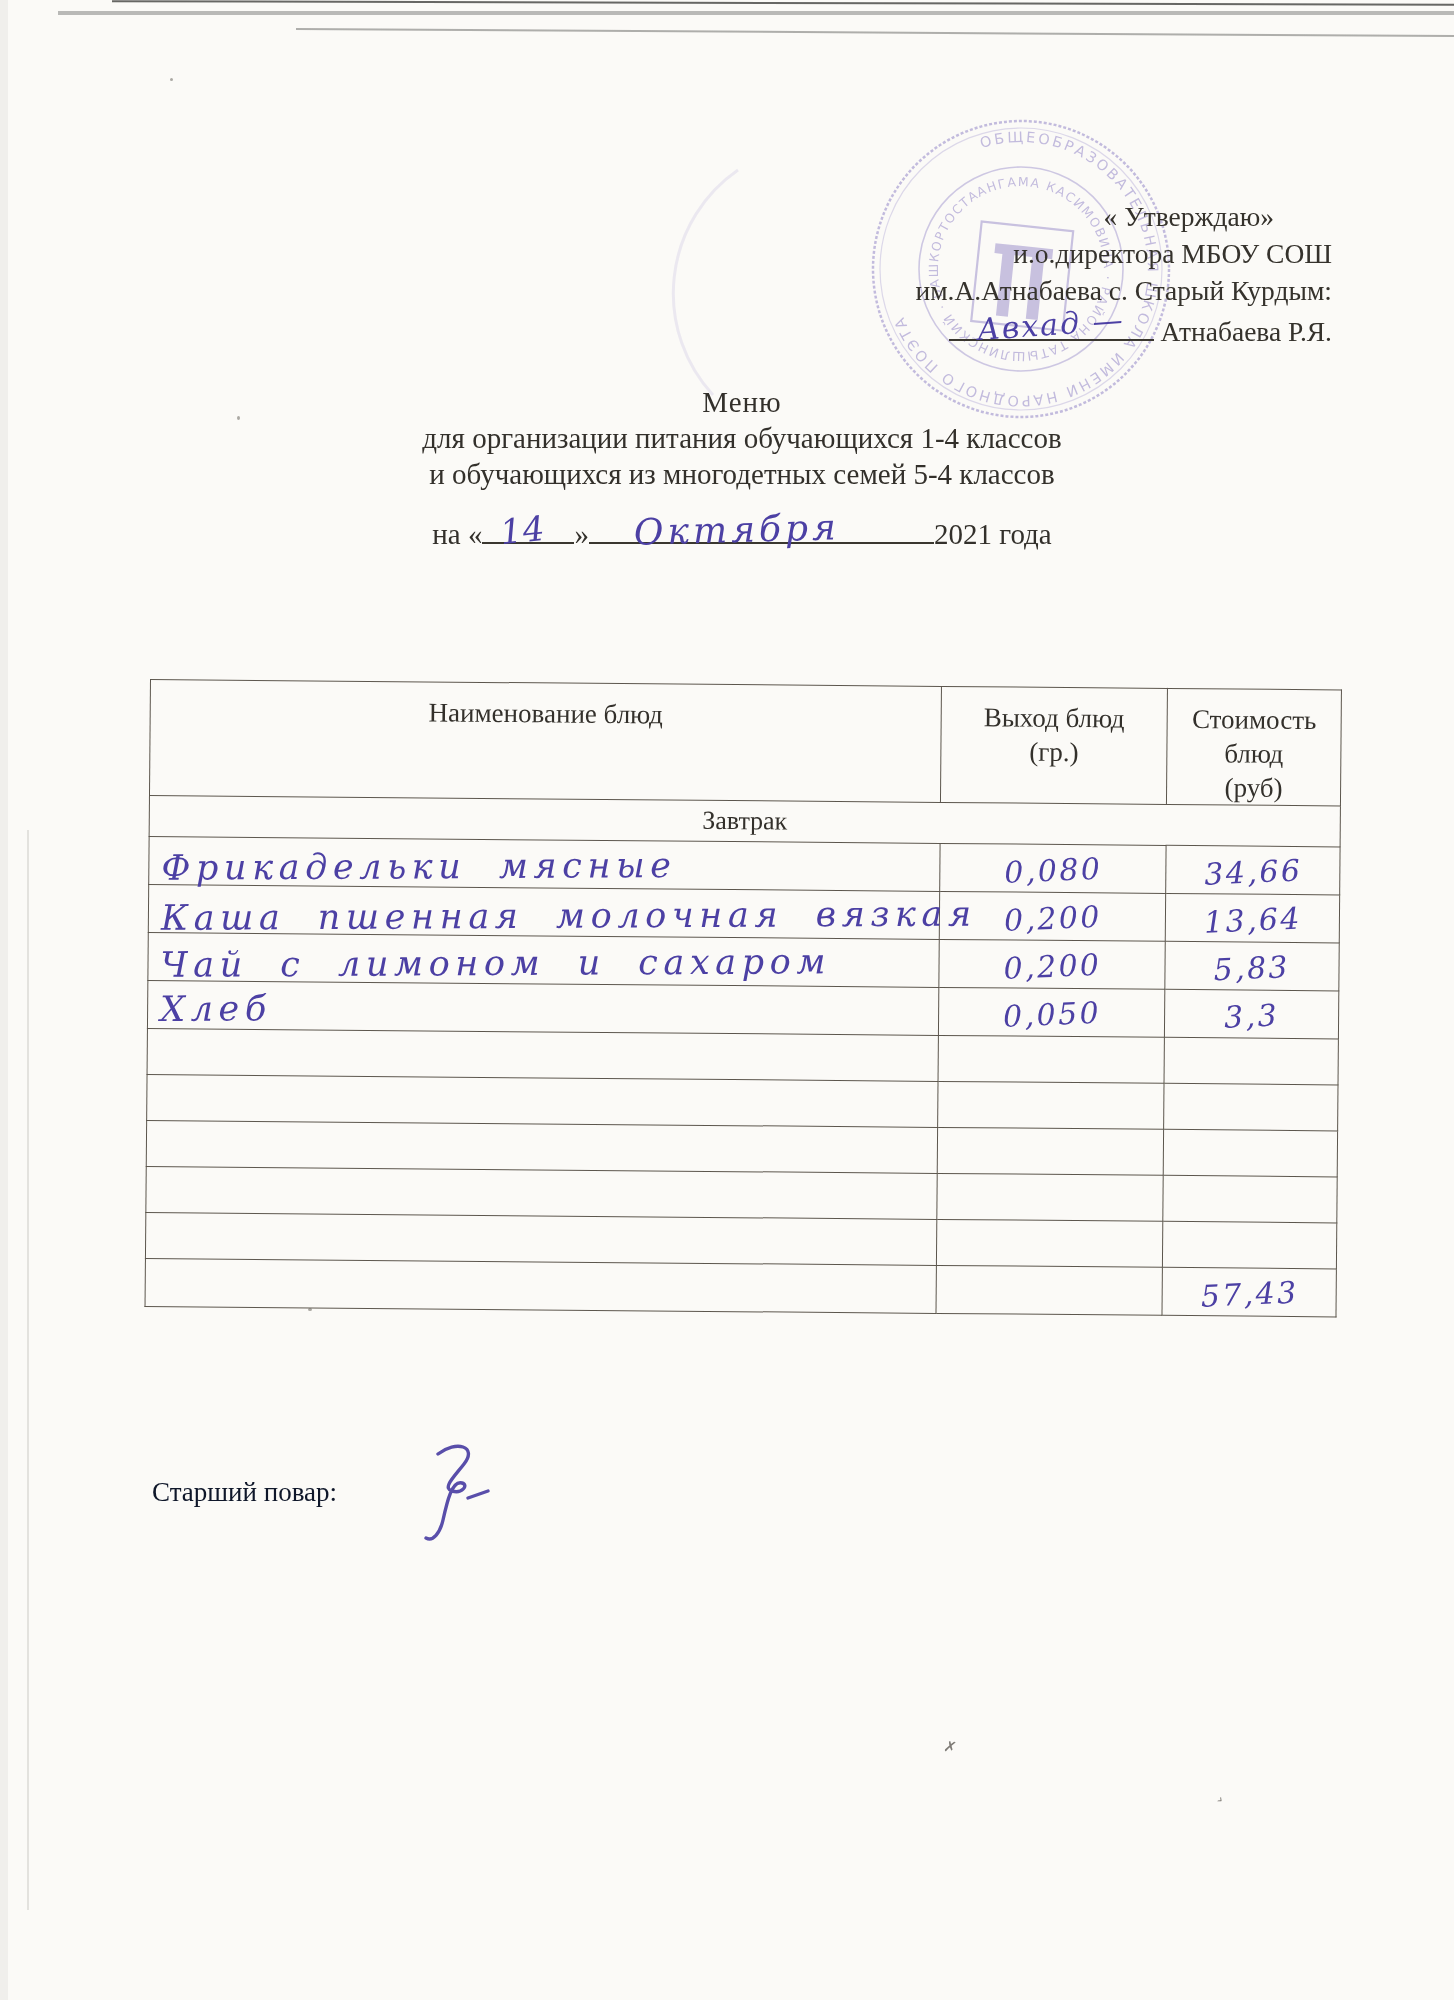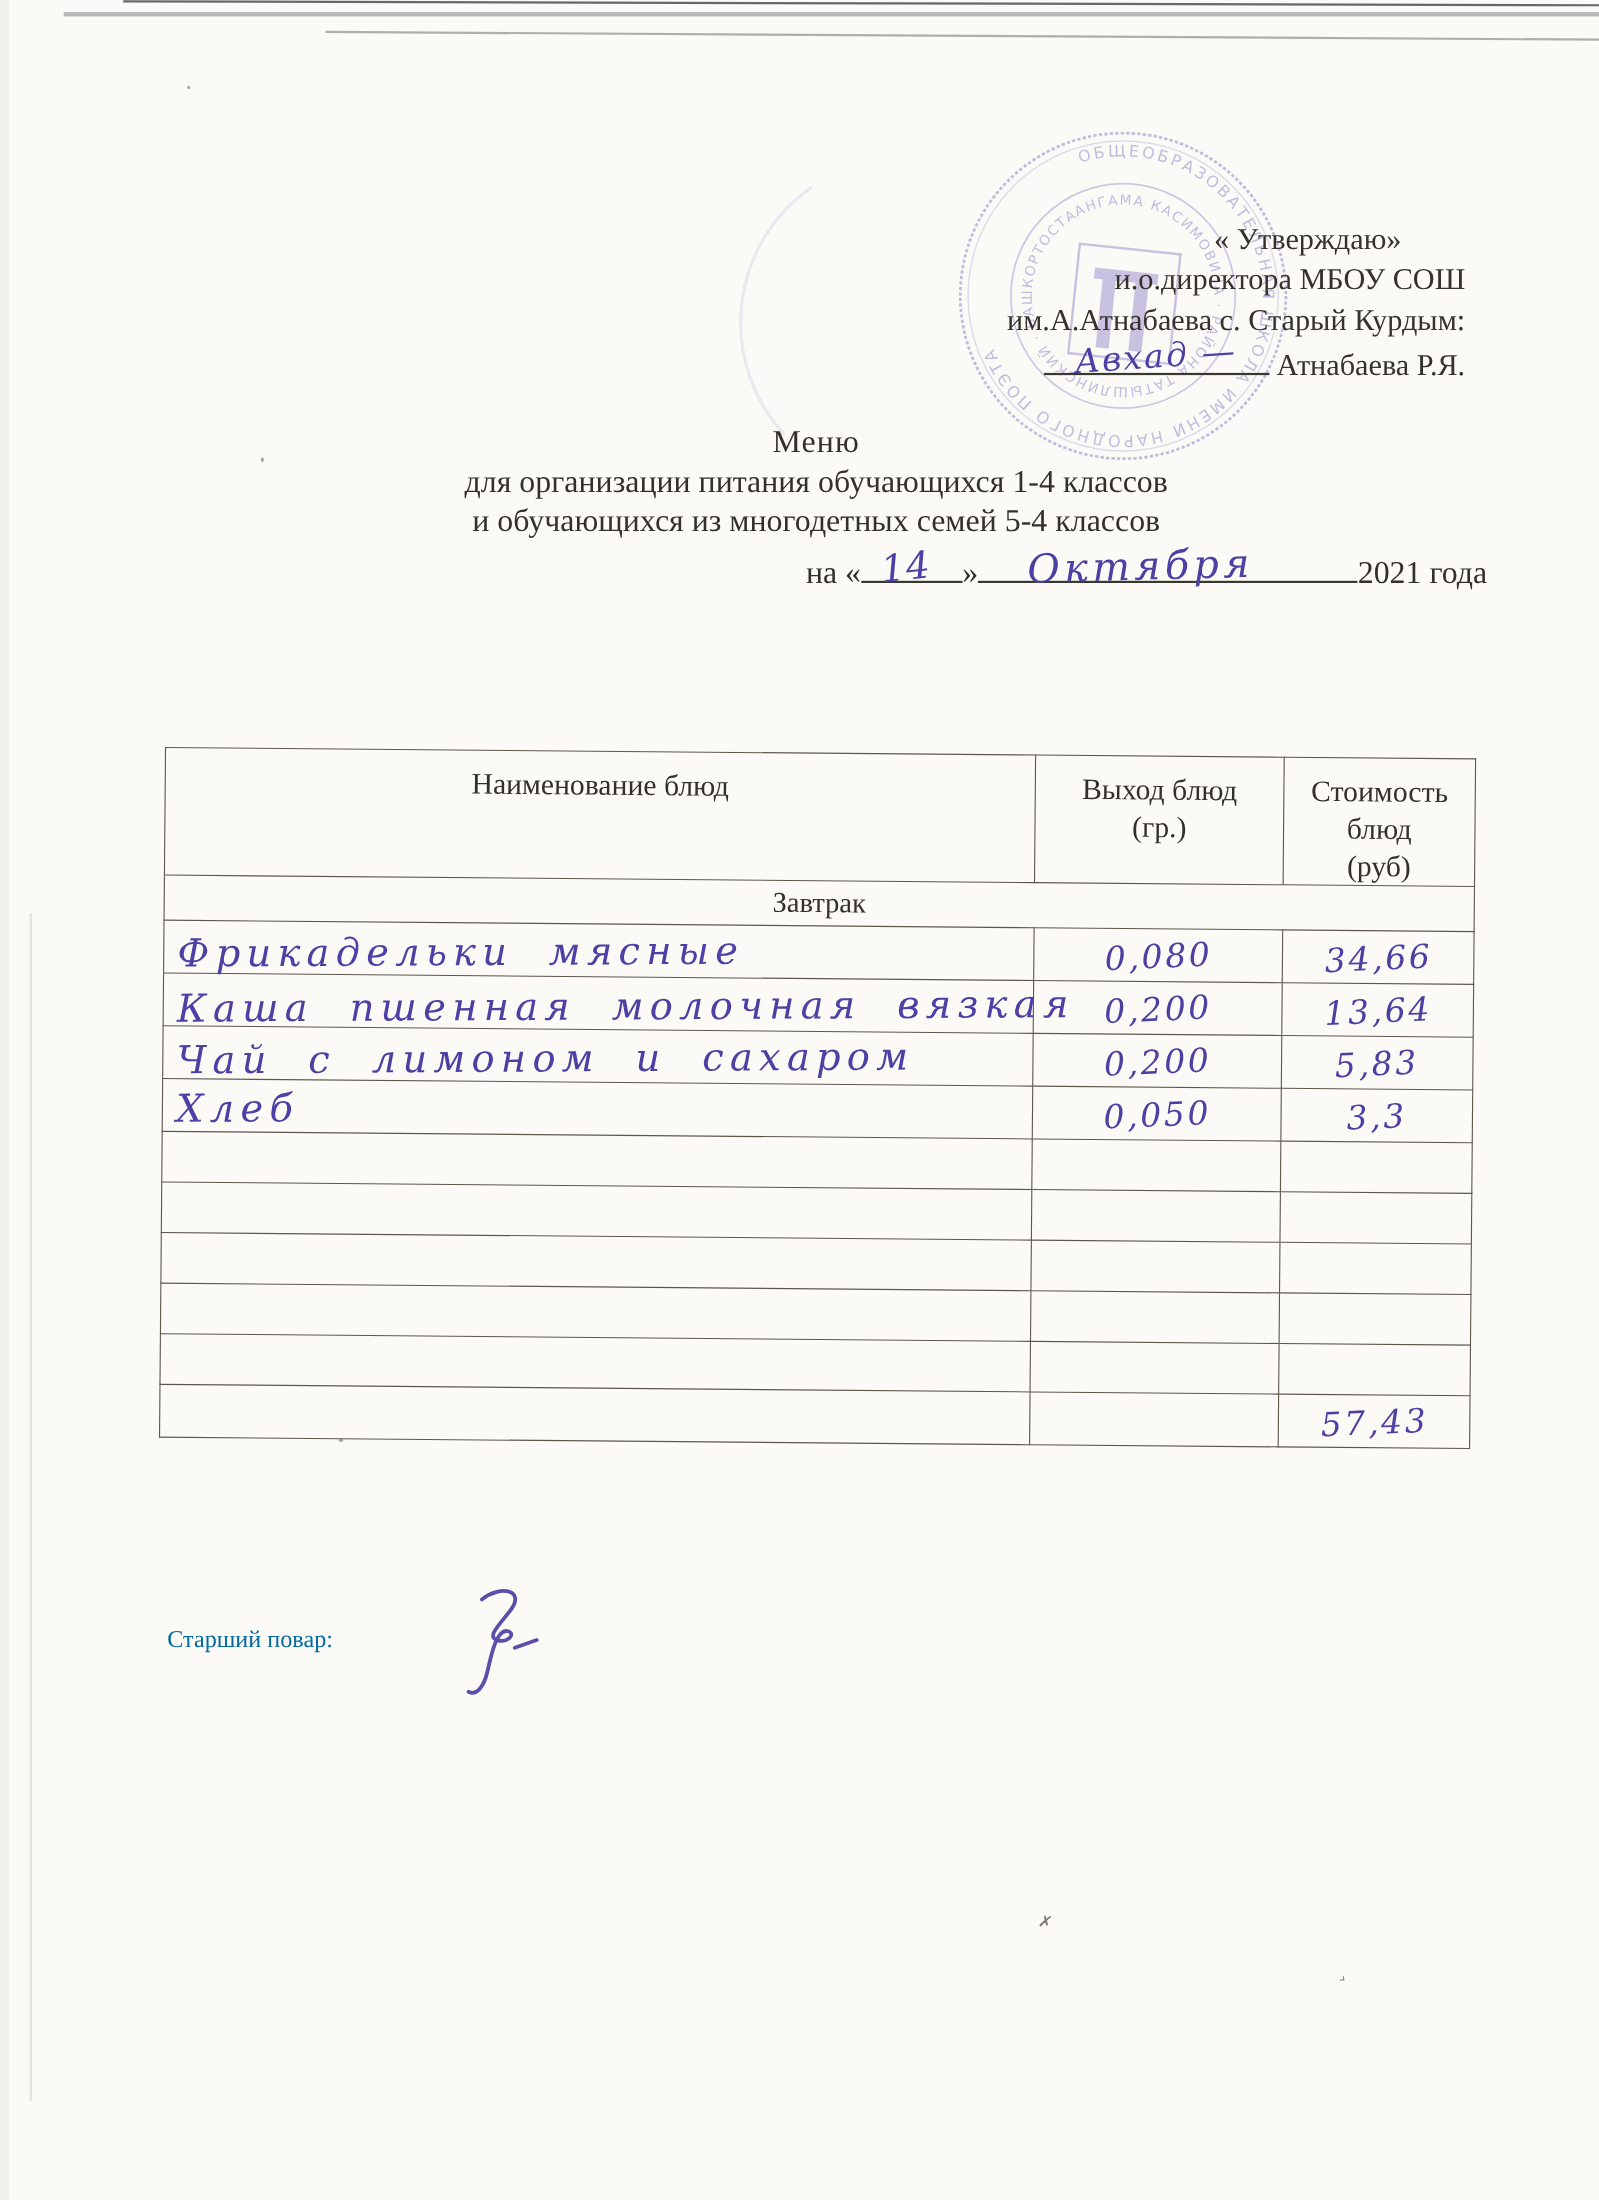--- a/index.html
+++ b/index.html
@@ -39,21 +39,21 @@
   .sig-hw{
     position:absolute;left:28px;bottom:-4px;font-size:30px;letter-spacing:2px;
     transform:rotate(-4deg);white-space:nowrap;
   }
   
   .title{
     position:absolute;left:132px;top:384px;width:1220px;
     text-align:center;font-size:29px;line-height:36px;color:#33302b;
   }
   .title .mainword{letter-spacing:1px;}
-  .dateline{margin-top:8px;height:46px;text-align:right;}
+  .dateline{margin-top:22px;height:46px;}
   .blank{display:inline-block;border-bottom:2px solid #3a372f;position:relative;vertical-align:baseline;}
   .blank.day{width:92px;height:28px;}
   .blank.month{width:345px;height:28px;}
   .hw-day{position:absolute;left:18px;bottom:-6px;font-size:34px;transform:rotate(-6deg);letter-spacing:1px;}
   .hw-month{position:absolute;left:45px;bottom:-6px;font-size:36px;letter-spacing:4px;transform:rotate(-1.5deg);white-space:nowrap;}
   
   .section-label{
     position:absolute;left:132px;top:628px;width:1220px;text-align:center;
     font-size:25px;color:#33302b;
   }
@@ -74,21 +74,21 @@
   .hw-name{
     font-size:35px;letter-spacing:.16em;word-spacing:.45em;white-space:nowrap;
     display:inline-block;transform:translateY(3px) rotate(-.8deg);
   }
   td.num{text-align:center;}
   .hw-num{
     font-size:30px;letter-spacing:.08em;display:inline-block;
     transform:translateY(2px) rotate(-3deg);
   }
   
-  .footer-label{position:absolute;left:152px;top:1477px;font-size:22px;color:#0369a1;}
+  .footer-label{position:absolute;left:152px;top:1477px;font-size:27px;color:#0f172a;}
   .cook-sig{position:absolute;left:402px;top:1438px;width:120px;height:120px;}
 </style>
 </head>
 <body>
 
 <div class="page">
 
   <div class="art art-leftband"></div>
   <div class="art art-top1"></div>
   <div class="art art-top2"></div>

